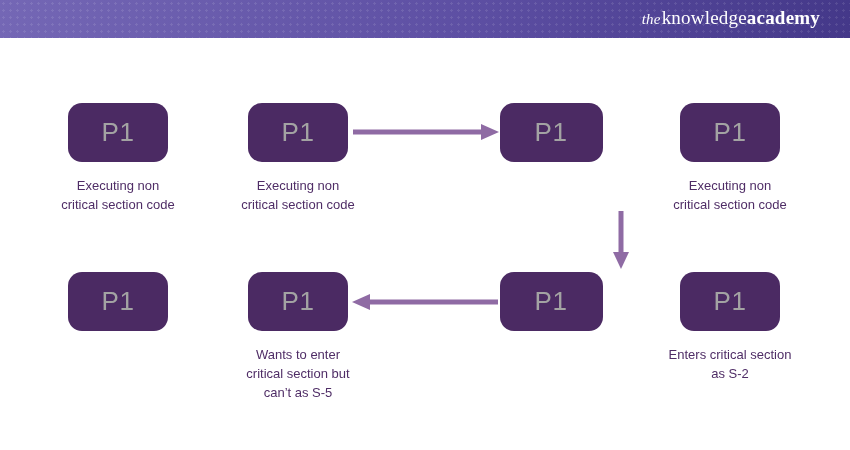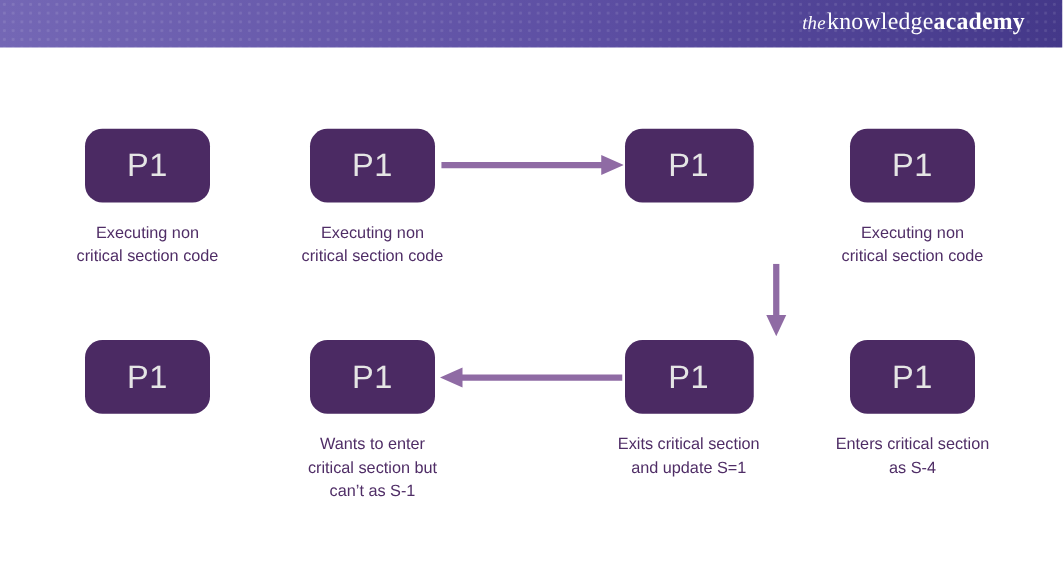--- a/index.html
+++ b/index.html
@@ -27,21 +27,21 @@
   }
   .logo .the { font-style: italic; font-size: 15px; margin-right: 1px; }
   .logo .academy { font-weight: bold; }
 
   
   .node { position: absolute; width: 170px; text-align: center; }
   .pbox {
     margin: 0 auto; width: 100px; height: 59px;
     border-radius: 14px;
     display: flex; align-items: center; justify-content: center;
-    color: #e5e5e5; font-size: 26px; font-weight: 500; letter-spacing: 0.5px;
+    color: #a3a3a3; font-size: 26px; font-weight: 500; letter-spacing: 0.5px;
   }
   .caption {
     margin-top: 14px; font-size: 13px; line-height: 19px;
     font-weight: 500; color: #4f2d66; white-space: pre-line;
   }
   
   .n1 { left: 33px;  top: 103px; }
   .n2 { left: 213px; top: 103px; }
   .n3 { left: 466px; top: 103px; }
   .n4 { left: 645px; top: 103px; }
@@ -91,33 +91,31 @@
   </div>
 
   <div class="node n5">
     <div class="pbox" style="background:#4b2a63">P1</div>
   </div>
 
   <div class="node n6">
     <div class="pbox" style="background:#4b2a63">P1</div>
     <div class="caption">Wants to enter
 critical section but
-can’t as S-1</div>
+can’t as S-5</div>
   </div>
 
   <div class="node n7">
     <div class="pbox" style="background:#4b2a63">P1</div>
-    <div class="caption">Exits critical section
-and update S=1</div>
   </div>
 
   <div class="node n8">
     <div class="pbox" style="background:#4b2a63">P1</div>
     <div class="caption">Enters critical section
-as S-4</div>
+as S-2</div>
   </div>
 
   <svg class="arrow arrow-right" width="146" height="20" viewBox="0 0 146 20">
     <line x1="0" y1="10" x2="129" y2="10" stroke-width="5" stroke="#8f6ba4"></line>
     <polygon points="128,2 146,10 128,18" fill="#8f6ba4"></polygon>
   </svg>
 
   <svg class="arrow arrow-down" width="20" height="58" viewBox="0 0 20 58">
     <line x1="10" y1="0" x2="10" y2="42" stroke-width="5" stroke="#8f6ba4"></line>
     <polygon points="2,41 18,41 10,58" fill="#8f6ba4"></polygon>

